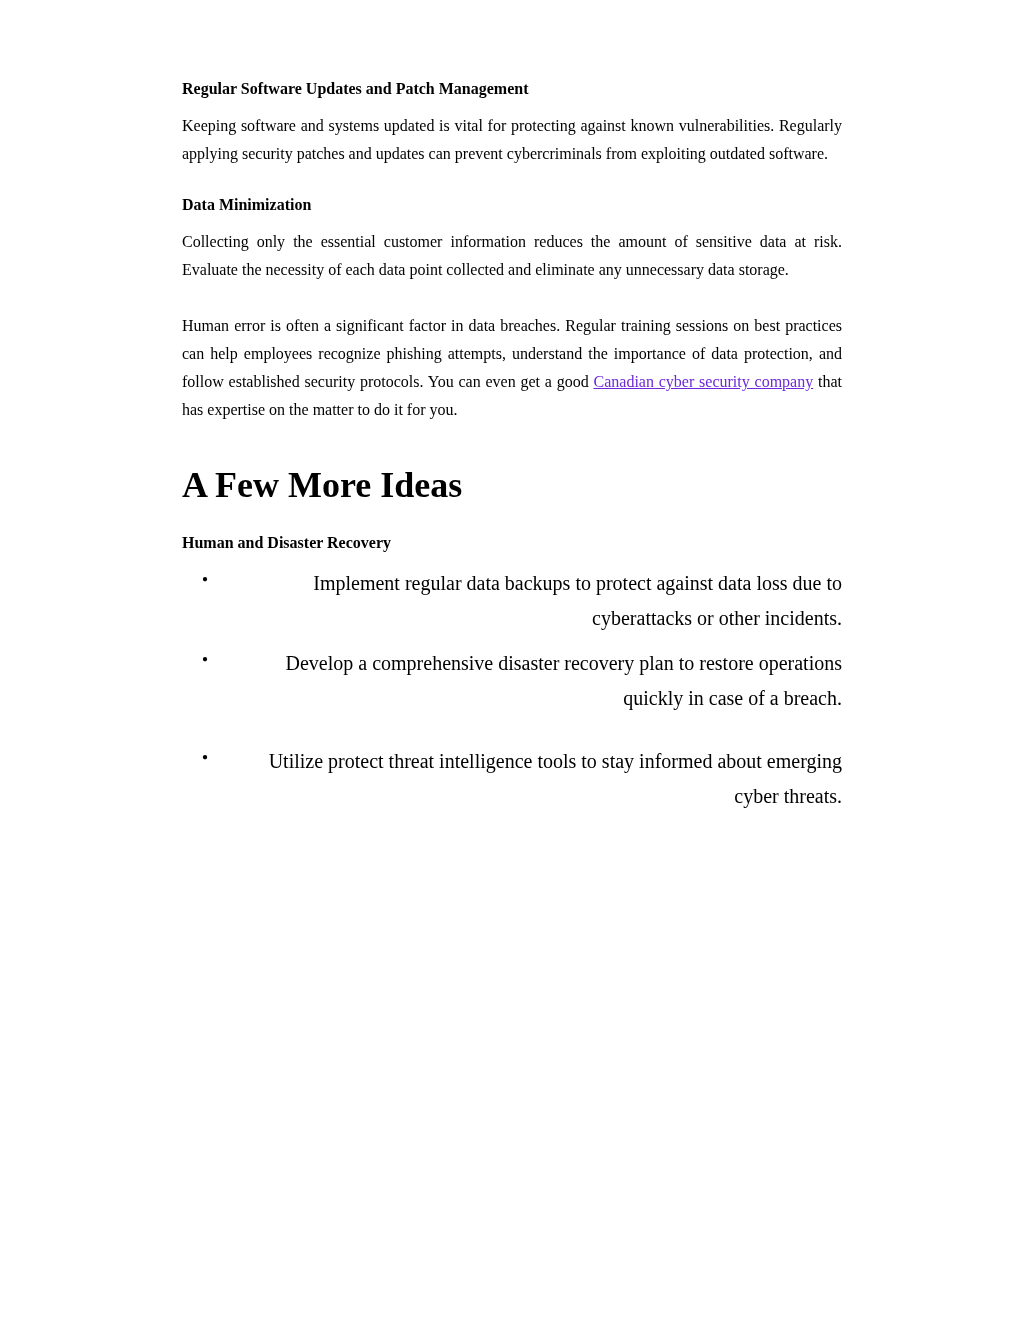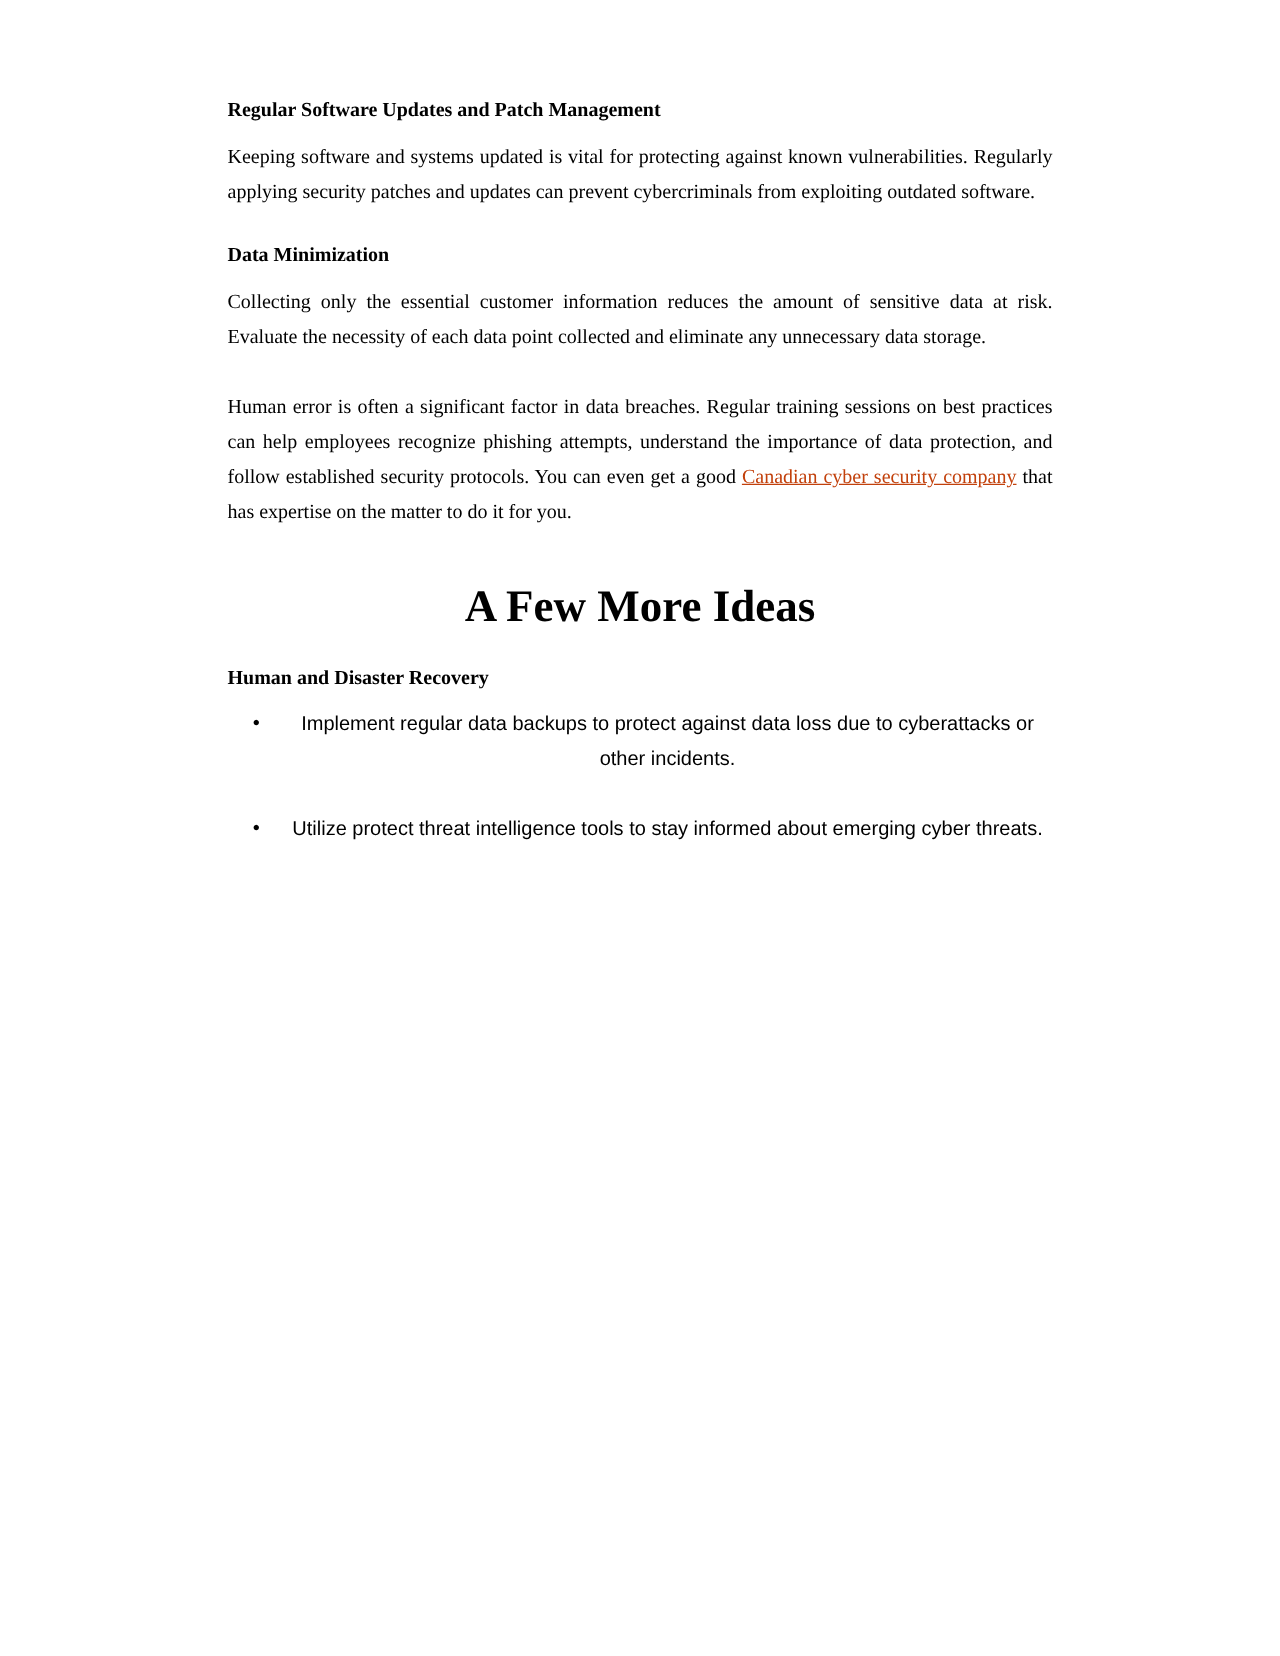--- a/index.html
+++ b/index.html
@@ -38,39 +38,38 @@
       line-height: 1.75;
       text-align: justify;
       font-family: Georgia, serif;
     }
 
     .big-heading {
       font-size: 36px;
       font-weight: bold;
       margin: 40px 0 28px 0;
       font-family: Georgia, serif;
-      text-align: center;
     }
 
     .link {
-      color: #c2410c;
+      color: #6d28d9;
       text-decoration: underline;
       cursor: pointer;
     }
 
     .bullet-list {
       list-style: none;
       margin-left: 20px;
     }
 
     .bullet-list li {
-      font-size: 16px;
+      font-size: 20px;
       line-height: 1.75;
-      text-align: center;
-      font-family: Liberation Sans, sans-serif;
+      text-align: right;
+      font-family: Liberation Serif, serif;
       margin-bottom: 10px;
       padding-left: 24px;
       position: relative;
     }
 
     .bullet-list li::before {
       content: "●";
       position: absolute;
       left: 0;
       font-size: 10px;
@@ -100,20 +99,23 @@
   </div>
 
   <div class="big-heading">A Few More Ideas</div>
 
   <div class="section">
     <div class="section-heading">Human and Disaster Recovery</div>
     <ul class="bullet-list">
       <li>
         <span>Implement regular data backups to protect against data loss due to cyberattacks or other incidents.</span>
       </li>
+      <li>
+        <span>Develop a comprehensive disaster recovery plan to restore operations quickly in case of a breach.</span>
+      </li>
     </ul>
   </div>
 
   <div class="section">
     <ul class="bullet-list">
       <li>
         <span>Utilize protect threat intelligence tools to stay informed about emerging cyber threats.</span>
       </li>
     </ul>
   </div>

